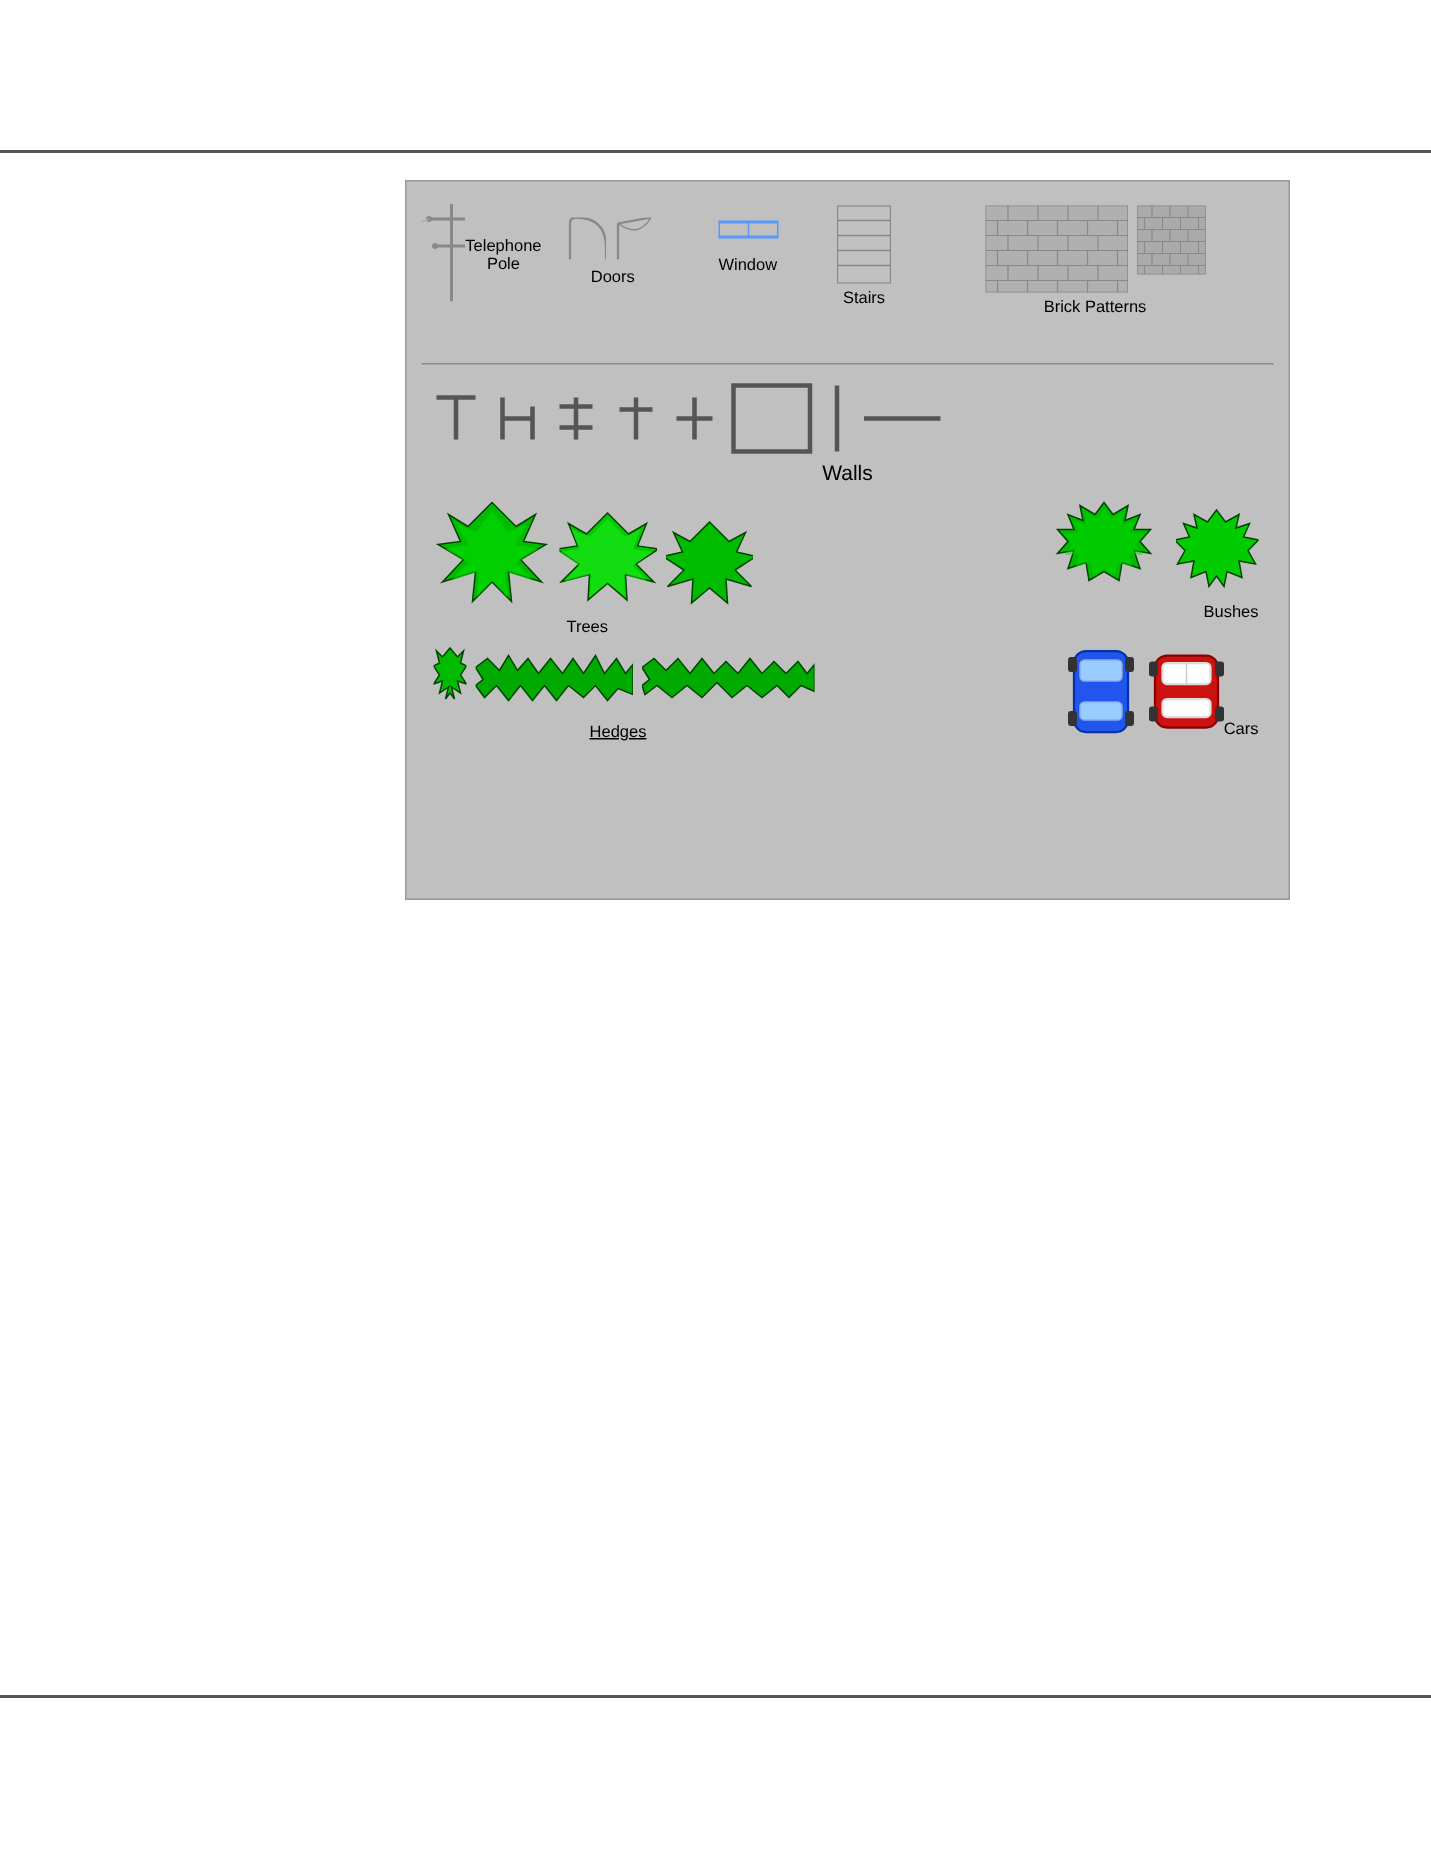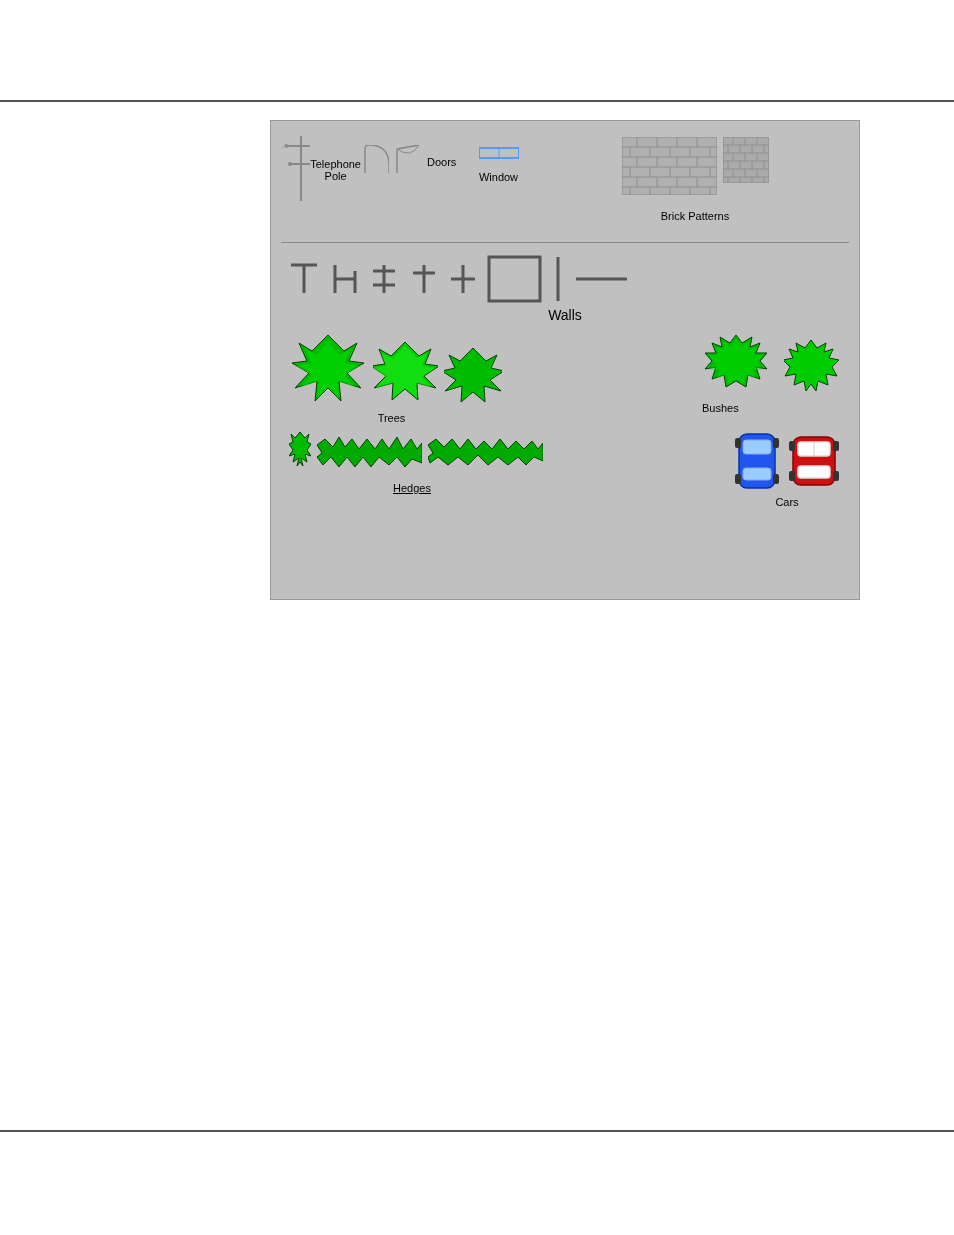--- a/index.html
+++ b/index.html
@@ -71,21 +71,21 @@
         <circle cx="9" cy="28" r="2" fill="#888"></circle>
         <circle cx="31" cy="28" r="2" fill="#888"></circle>
 
         <line x1="0" y1="12" x2="5" y2="10" stroke="#aaa" stroke-width="1"></line>
         <line x1="40" y1="12" x2="35" y2="10" stroke="#aaa" stroke-width="1"></line>
       </svg>
       <div style="font-size:11px; text-align:center; white-space:pre-line; margin-top:2px;">Telephone
 Pole</div>
     </div>
 
-    <div style="width:95px; display:flex; flex-direction:row; align-items:center; padding-top:14px;">
+    <div style="width:95px; display:flex; flex-direction:column; align-items:center; padding-top:14px;">
       <div style="display:flex; gap:6px; align-items:center;">
 
         <svg width="28" height="28">
           <path d="M4,28 L4,4 Q4,0 8,0 Q28,0 28,20 L28,28" fill="none" stroke="#888" stroke-width="1.5"></path>
         </svg>
 
         <svg width="32" height="28">
           <line x1="2" y1="28" x2="2" y2="4" stroke="#888" stroke-width="1.5"></line>
           <line x1="2" y1="4" x2="24" y2="0" stroke="#888" stroke-width="1.5"></line>
           <path d="M2,4 Q16,14 24,0" fill="none" stroke="#888" stroke-width="1"></path>
@@ -95,22 +95,32 @@
     </div>
 
     <div style="width:85px; display:flex; flex-direction:column; align-items:center; padding-top:14px;">
       <svg width="40" height="18">
         <rect x="0" y="3" width="40" height="10" fill="none" stroke="#5599ff" stroke-width="2"></rect>
         <line x1="20" y1="3" x2="20" y2="13" stroke="#5599ff" stroke-width="1"></line>
       </svg>
       <div style="font-size:11px; margin-top:8px;">Window</div>
     </div>
 
-
-    <div style="flex:1; display:flex; flex-direction:column; align-items:center; padding-top:6px;gap:11px;">
+    <div style="width:70px; display:flex; flex-direction:column; align-items:center; padding-top:6px;">
+      <svg width="36" height="52">
+        <rect x="0" y="0" width="36" height="52" fill="none" stroke="#888" stroke-width="1.5"></rect>
+        <line x1="0" y1="10" x2="36" y2="10" stroke="#888" stroke-width="1"></line>
+        <line x1="0" y1="20" x2="36" y2="20" stroke="#888" stroke-width="1"></line>
+        <line x1="0" y1="30" x2="36" y2="30" stroke="#888" stroke-width="1"></line>
+        <line x1="0" y1="40" x2="36" y2="40" stroke="#888" stroke-width="1"></line>
+      </svg>
+      <div style="font-size:11px; margin-top:4px;">Stairs</div>
+    </div>
+
+    <div style="flex:1; display:flex; flex-direction:column; align-items:center; padding-top:6px;">
       <div style="display:flex; gap:6px;">
 
         <svg width="95" height="58">
           <rect x="0" y="0" width="95" height="58" fill="#b0b0b0" stroke="#888" stroke-width="1"></rect>
 
           <line x1="0" y1="10" x2="95" y2="10" stroke="#888" stroke-width="0.8"></line>
           <line x1="0" y1="20" x2="95" y2="20" stroke="#888" stroke-width="0.8"></line>
           <line x1="0" y1="30" x2="95" y2="30" stroke="#888" stroke-width="0.8"></line>
           <line x1="0" y1="40" x2="95" y2="40" stroke="#888" stroke-width="0.8"></line>
           <line x1="0" y1="50" x2="95" y2="50" stroke="#888" stroke-width="0.8"></line>
@@ -259,21 +269,21 @@
 
         <svg width="68" height="65">
           <polygon points="34,2 40,10 50,4 48,14 58,10 54,20 65,20 58,28 65,36 54,34 58,46 46,42 44,54 34,48 24,54 22,42 10,46 14,34 3,36 10,28 3,20 14,20 10,10 20,14 18,4 28,10" fill="#00bb00" stroke="#004400" stroke-width="1"></polygon>
           <polygon points="34,6 39,13 47,8 46,17 55,14 51,22 61,23 55,30 60,37 50,36 53,45 43,42 41,51 34,46 27,51 25,42 15,45 18,36 8,37 13,30 7,23 17,22 13,14 22,17 21,8 29,13" fill="#00dd00" opacity="0.5"></polygon>
         </svg>
 
         <svg width="55" height="55">
           <polygon points="27,2 33,10 42,5 40,14 49,11 45,20 55,22 48,29 53,38 42,36 44,47 34,43 32,53 27,46 22,53 20,43 10,47 12,36 1,38 6,29 -1,22 9,20 5,11 14,14 12,5 21,10" fill="#00cc00" stroke="#004400" stroke-width="1"></polygon>
         </svg>
       </div>
-      <div style="font-size:11px; text-align:left; width:100%; margin-top:4px;">Bushes</div>
+      <div style="font-size:11px; text-align:right; width:100%; margin-top:4px;">Bushes</div>
     </div>
   </div>
 
   <div style="display:flex; align-items:flex-start; margin-top:2px;">
 
     <div style="display:flex; flex-direction:column; align-items:flex-start;text-decoration:underline;">
       <div style="display:flex; align-items:center; gap:6px; padding-left:8px;">
 
         <svg width="22" height="48">
           <polygon points="11,2 16,8 20,4 18,12 22,14 18,20 22,26 16,24 18,32 12,28 14,36 11,32 8,36 10,28 4,32 6,24 0,26 4,20 0,14 4,12 2,4 6,8" fill="#00bb00" stroke="#004400" stroke-width="1"></polygon>
@@ -285,21 +295,21 @@
 
         <svg width="115" height="34">
           <polygon points="5,16 0,8 8,2 16,10 24,2 32,12 40,2 48,12 56,4 64,12 72,2 80,12 88,4 96,12 104,4 110,12 115,6 115,24 106,20 98,28 90,20 80,28 70,20 60,28 50,18 40,28 30,20 20,28 10,20 2,26 0,20" fill="#00aa00" stroke="#004400" stroke-width="1"></polygon>
         </svg>
       </div>
       <div style="font-size:11px; text-align:center; width:100%; margin-top:4px;">Hedges</div>
     </div>
 
     <div style="flex:1;"></div>
 
-    <div style="display:flex; flex-direction:column; align-items:flex-end; margin-right:10px;">
+    <div style="display:flex; flex-direction:row; align-items:flex-end; margin-right:10px;">
       <div style="display:flex; align-items:center; gap:10px;">
 
         <svg width="44" height="62">
 
           <rect x="4" y="4" width="36" height="54" rx="8" fill="#2255ee" stroke="#0033aa" stroke-width="1.5"></rect>
 
           <rect x="8" y="10" width="28" height="14" rx="3" fill="#99ccff" stroke="#88aaee" stroke-width="1"></rect>
 
           <rect x="8" y="38" width="28" height="12" rx="3" fill="#99ccff" stroke="#88aaee" stroke-width="1"></rect>
 

